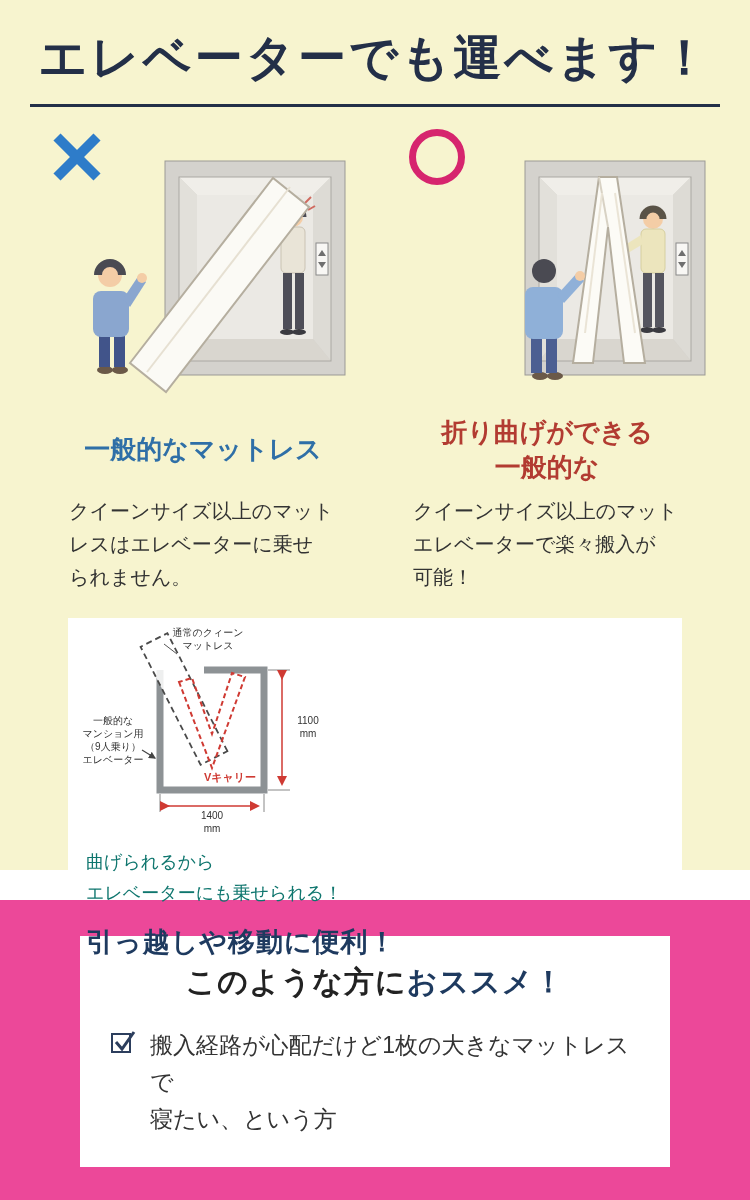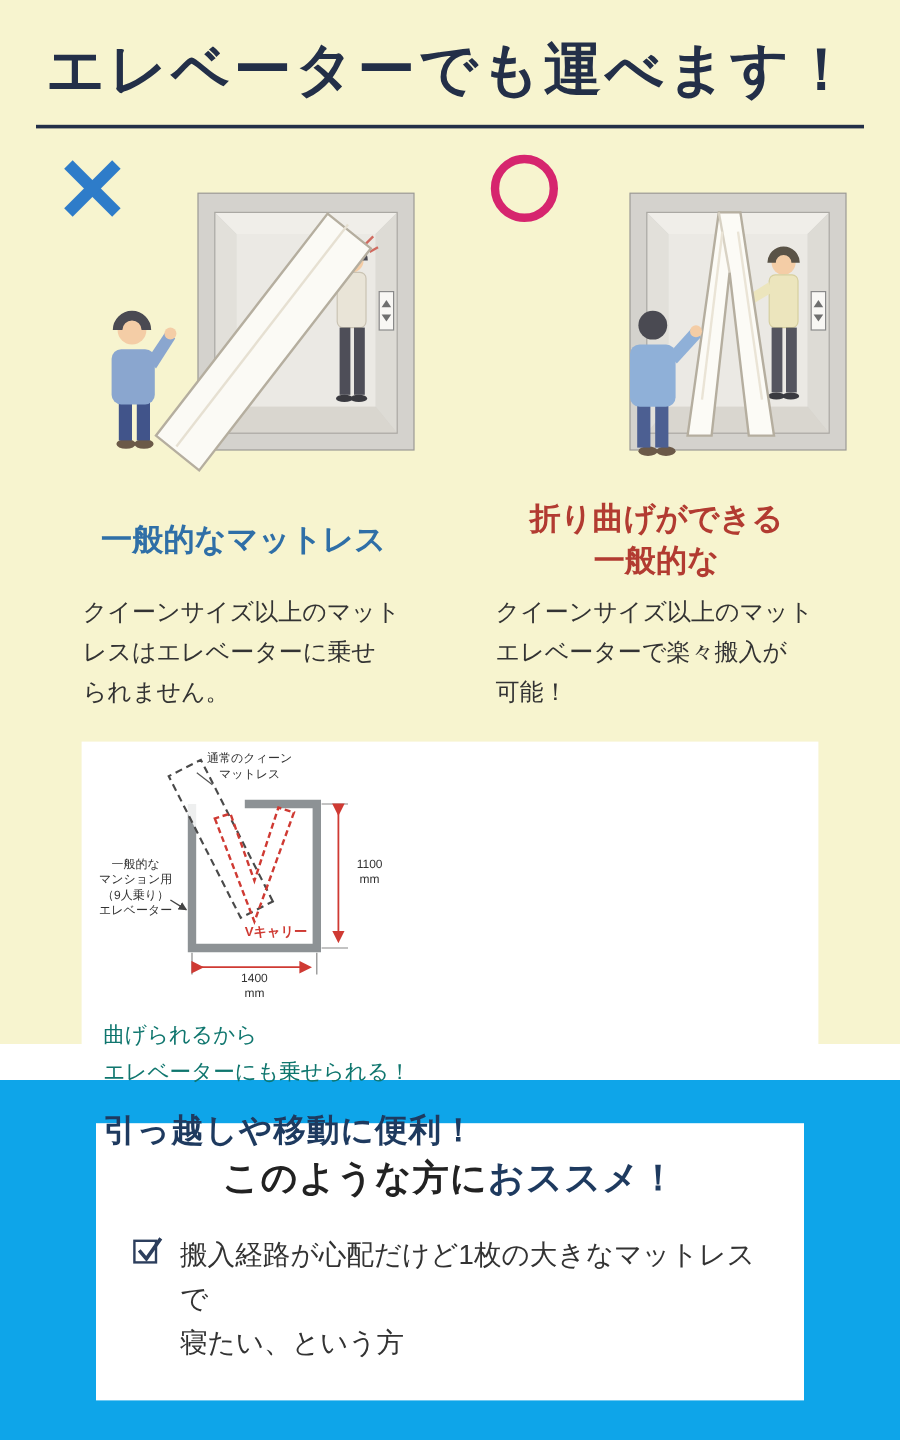--- a/index.html
+++ b/index.html
@@ -63,21 +63,21 @@
     font-size:18px; color:#0f766e; line-height:1.7; white-space:pre-line;
   }
   .plan-cap-strong {
     margin:16px 0 0; font-family:Liberation Sans, sans-serif;
     font-size:27px; font-weight:700; color:#1e3a5f; letter-spacing:1px;
   }
   .note { width:614px; margin:10px auto 0; font-size:17px; color:#333; }
   
   .gap { height:30px; background:#ffffff; }
   .recommend {
-    background:#0ea5e9; height:300px; box-sizing:border-box; padding-top:36px;
+    background:#ec4899; height:300px; box-sizing:border-box; padding-top:36px;
   }
   .card {
     width:590px; margin:0 auto; background:#ffffff; box-sizing:border-box;
     padding:26px 30px 30px;
   }
   .card-title {
     margin:0; text-align:center;
     font-family:"Liberation Serif","DejaVu Serif",serif;
     font-size:30px; font-weight:700; color:#222; letter-spacing:1px;
   }

